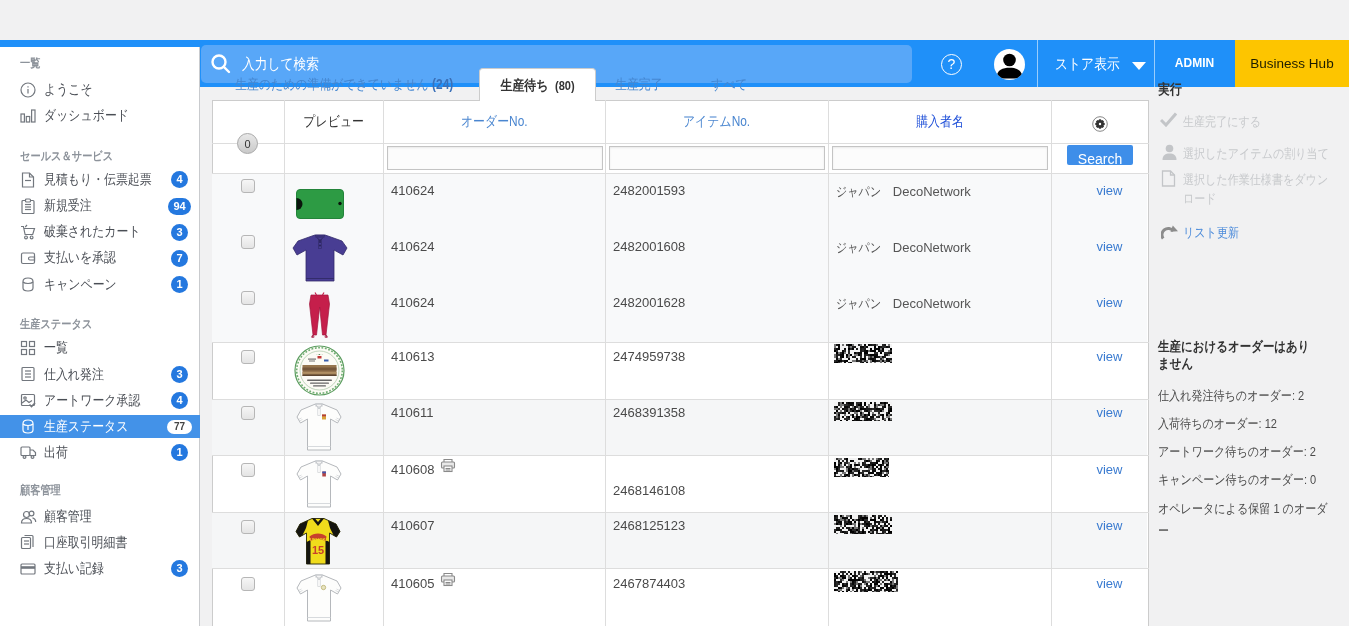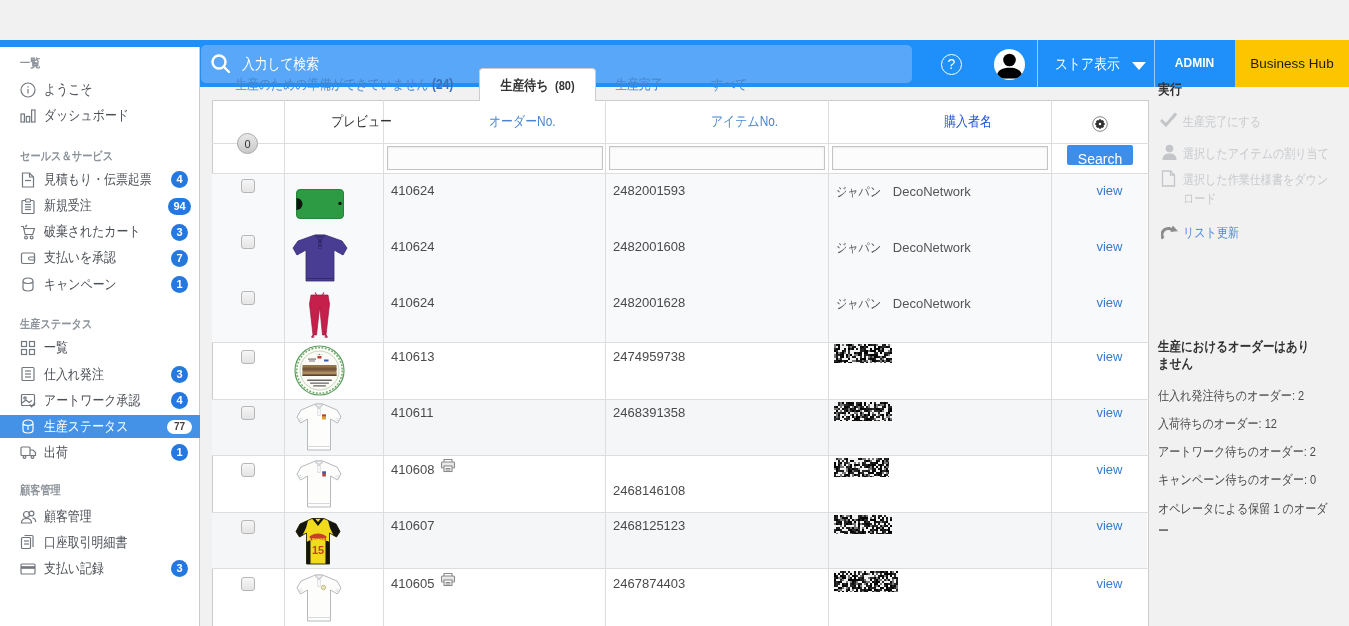--- a/index.html
+++ b/index.html
@@ -27,21 +27,21 @@
 .sitem { position:absolute; left:44px; transform:scaleX(.85); transform-origin:0 50%; font-size:14px; color:#4a4e55; white-space:nowrap; }
 .sbadge { position:absolute; left:171px; background:#2478df; border-radius:9px; height:17px; width:17px; color:#fff; font-size:11px; font-weight:bold; text-align:center; line-height:17px; }
 .sbadge.w { width:23px; left:168px; }
 #selrow { position:absolute; left:0; top:415px; width:200px; height:23px; background:#4392e8; }
 
 .tab { position:absolute; top:76px; transform:scaleX(.85); transform-origin:0 50%; font-size:14px; color:#4486d0; white-space:nowrap; }
 #activetab { position:absolute; z-index:2; left:479px; top:68px; width:117px; height:33px; transform-origin:50% 50%; background:#fff; border:1px solid #ccc; border-bottom:none; border-radius:4px 4px 0 0; font-size:14px; font-weight:bold; color:#333; text-align:center; line-height:33px; }
 #table { position:absolute; left:212px; top:100px; width:937px; height:526px; background:#fff; }
 .vline { position:absolute; top:0; width:1px; height:526px; background:#ddd; }
 .hline { position:absolute; left:0; width:937px; height:1px; background:#ddd; }
-.hdr { position:absolute; top:0; height:43px; line-height:43px; text-align:center; font-size:14px;margin-left:28px; }
+.hdr { position:absolute; top:0; height:43px; line-height:43px; text-align:center; font-size:14px; }
 .finput { position:absolute; top:46px; height:24px; background:#fcfcfc; border:1px solid #c4c4c4; box-shadow:inset 0 1px 2px rgba(0,0,0,.08); }
 .rowtxt { position:absolute; font-size:13px; color:#4a4a4a; white-space:nowrap; }
 .view { position:absolute; font-size:13px; color:#3a7bd0; width:117px; text-align:center; }
 .cbx { position:absolute; left:29px; width:14px; height:14px; background:linear-gradient(#f6f6f6,#e4e4e4); border:1px solid #b6b6b6; border-radius:3px; }
 
 .rp { position:absolute; white-space:nowrap; }
 </style>
 </head>
 <body>
 <div id="topbar">

